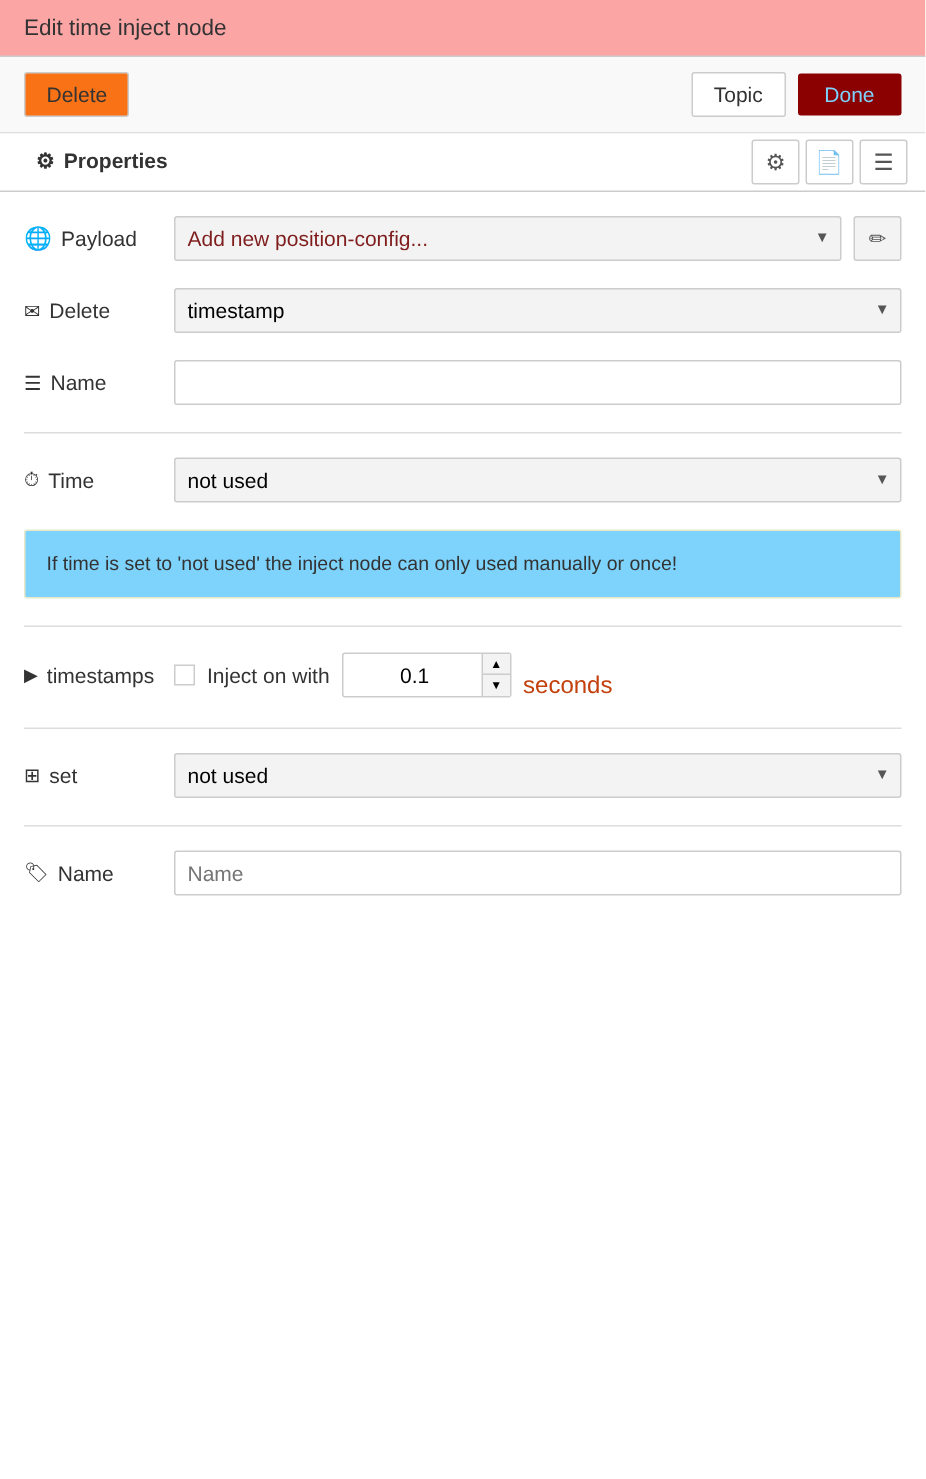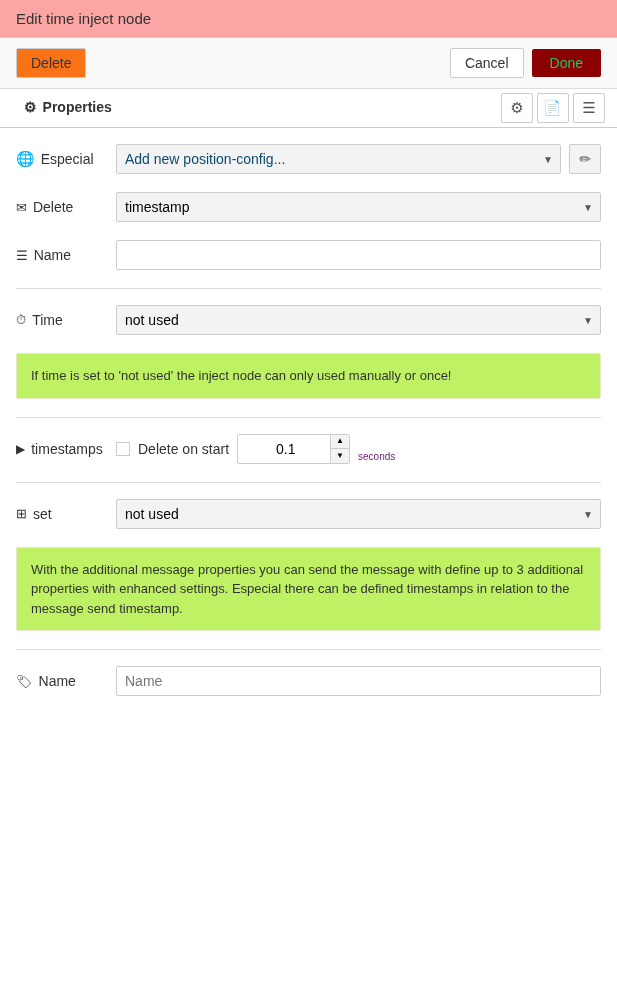--- a/index.html
+++ b/index.html
@@ -50,21 +50,21 @@
       border-radius: 2px;
       margin-right: 8px;
     }
 
     .btn-done {
       background: #8b0000;
       border: none;
       padding: 6px 18px;
       cursor: pointer;
       font-size: 14px;
-      color: #22c55e;
+      color: #7dd3fc;
       border-radius: 2px;
       text-align: right;
     }
 
     .right-buttons { display: flex; align-items: center; }
 
     .tabs-bar {
       display: flex;
       align-items: center;
       border-bottom: 1px solid #ccc;
@@ -162,21 +162,21 @@
       flex: 1;
     }
 
     .position-dropdown {
       flex: 1;
       padding: 6px 8px;
       border: 1px solid #c0392b;
       border-radius: 2px;
       background: #fff;
       font-size: 14px;
-      color: #0c4a6e;
+      color: #7f1d1d;
       appearance: none;
     }
 
     .edit-icon-btn {
       background: #f3f3f3;
       border: 1px solid #ccc;
       width: 32px;
       height: 30px;
       cursor: pointer;
       display: flex;
@@ -196,21 +196,21 @@
       font-size: 14px;
     }
 
     .divider {
       border: none;
       border-top: 1px solid #ddd;
       margin: 4px 0 16px 0;
     }
 
     .info-box {
-      background: #bef264;
+      background: #7dd3fc;
       border: 1px solid #e8e8c8;
       border-radius: 2px;
       padding: 12px 14px;
       font-size: 13px;
       color: #333;
       margin-bottom: 18px;
       line-height: 1.5;
     }
 
     .additional-row {
@@ -277,22 +277,22 @@
       justify-content: center;
       padding: 0;
       line-height: 1;
     }
 
     .spinner-btn:first-child {
       border-bottom: 1px solid #ccc;
     }
 
     .seconds-label {
-      font-size: 10px;
-      color: #701a75;
+      font-size: 16px;
+      color: #c2410c;
       margin-top: 15px;
     }
 
     .set-row {
       display: flex;
       align-items: center;
       margin-bottom: 18px;
     }
 
     .set-label {
@@ -352,21 +352,21 @@
 </head>
 <body>
 
 <div class="title-bar">
   <span>Edit time inject node</span>
 </div>
 
 <div class="toolbar">
   <button class="btn-delete">Delete</button>
   <div class="right-buttons">
-    <button class="btn-cancel">Cancel</button>
+    <button class="btn-cancel">Topic</button>
     <button class="btn-done">Done</button>
   </div>
 </div>
 
 <div class="tabs-bar">
   <div class="tab-active">
     <span>⚙</span>
     <span>Properties</span>
   </div>
   <div class="tab-icons">
@@ -374,21 +374,21 @@
     <button class="tab-icon-btn">📄</button>
     <button class="tab-icon-btn">☰</button>
   </div>
 </div>
 
 <div class="form-area">
 
   <div class="form-row">
     <div class="form-label">
       <span class="icon-globe">🌐</span>
-      <span>Especial</span>
+      <span>Payload</span>
     </div>
     <div class="position-row">
       <div class="dropdown-wrapper">
         <select class="position-dropdown">
           <option value="">Add new position-config...</option>
         </select>
         <span class="dropdown-arrow">▼</span>
       </div>
       <button class="edit-icon-btn">✏</button>
     </div>
@@ -438,21 +438,21 @@
 
   <hr class="divider">
 
   <div class="additional-row">
     <div class="additional-label">
       <span class="icon-play">▶</span>
       <span>timestamps</span>
     </div>
     <div class="additional-controls">
       <div class="checkbox-custom"></div>
-      <span class="inject-label">Delete on start</span>
+      <span class="inject-label">Inject on with</span>
       <div class="number-input-wrapper">
         <input type="text" class="number-input" value="0.1" style="">
         <div class="spinner-btns">
           <button class="spinner-btn">▲</button>
           <button class="spinner-btn">▼</button>
         </div>
       </div>
       <span class="seconds-label">seconds</span>
     </div>
   </div>
@@ -465,23 +465,20 @@
       <span>set</span>
     </div>
     <div class="dropdown-wrapper form-control">
       <select style="width:100%;padding:6px 24px 6px 8px;border:1px solid #ccc;border-radius:2px;background:#f3f3f3;font-size:14px;appearance:none;cursor:pointer;">
         <option>not used</option>
       </select>
       <span class="dropdown-arrow">▼</span>
     </div>
   </div>
 
-  <div class="info-box">
-    <span>With the additional message properties you can send the message with define up to 3 additional properties with enhanced settings. Especial there can be defined timestamps in relation to the message send timestamp.</span>
-  </div>
 
   <hr class="divider">
 
 </div>
 
 <div class="name-row">
   <div class="name-label">
     <span class="icon-tag">🏷</span>
     <span>Name</span>
   </div>

